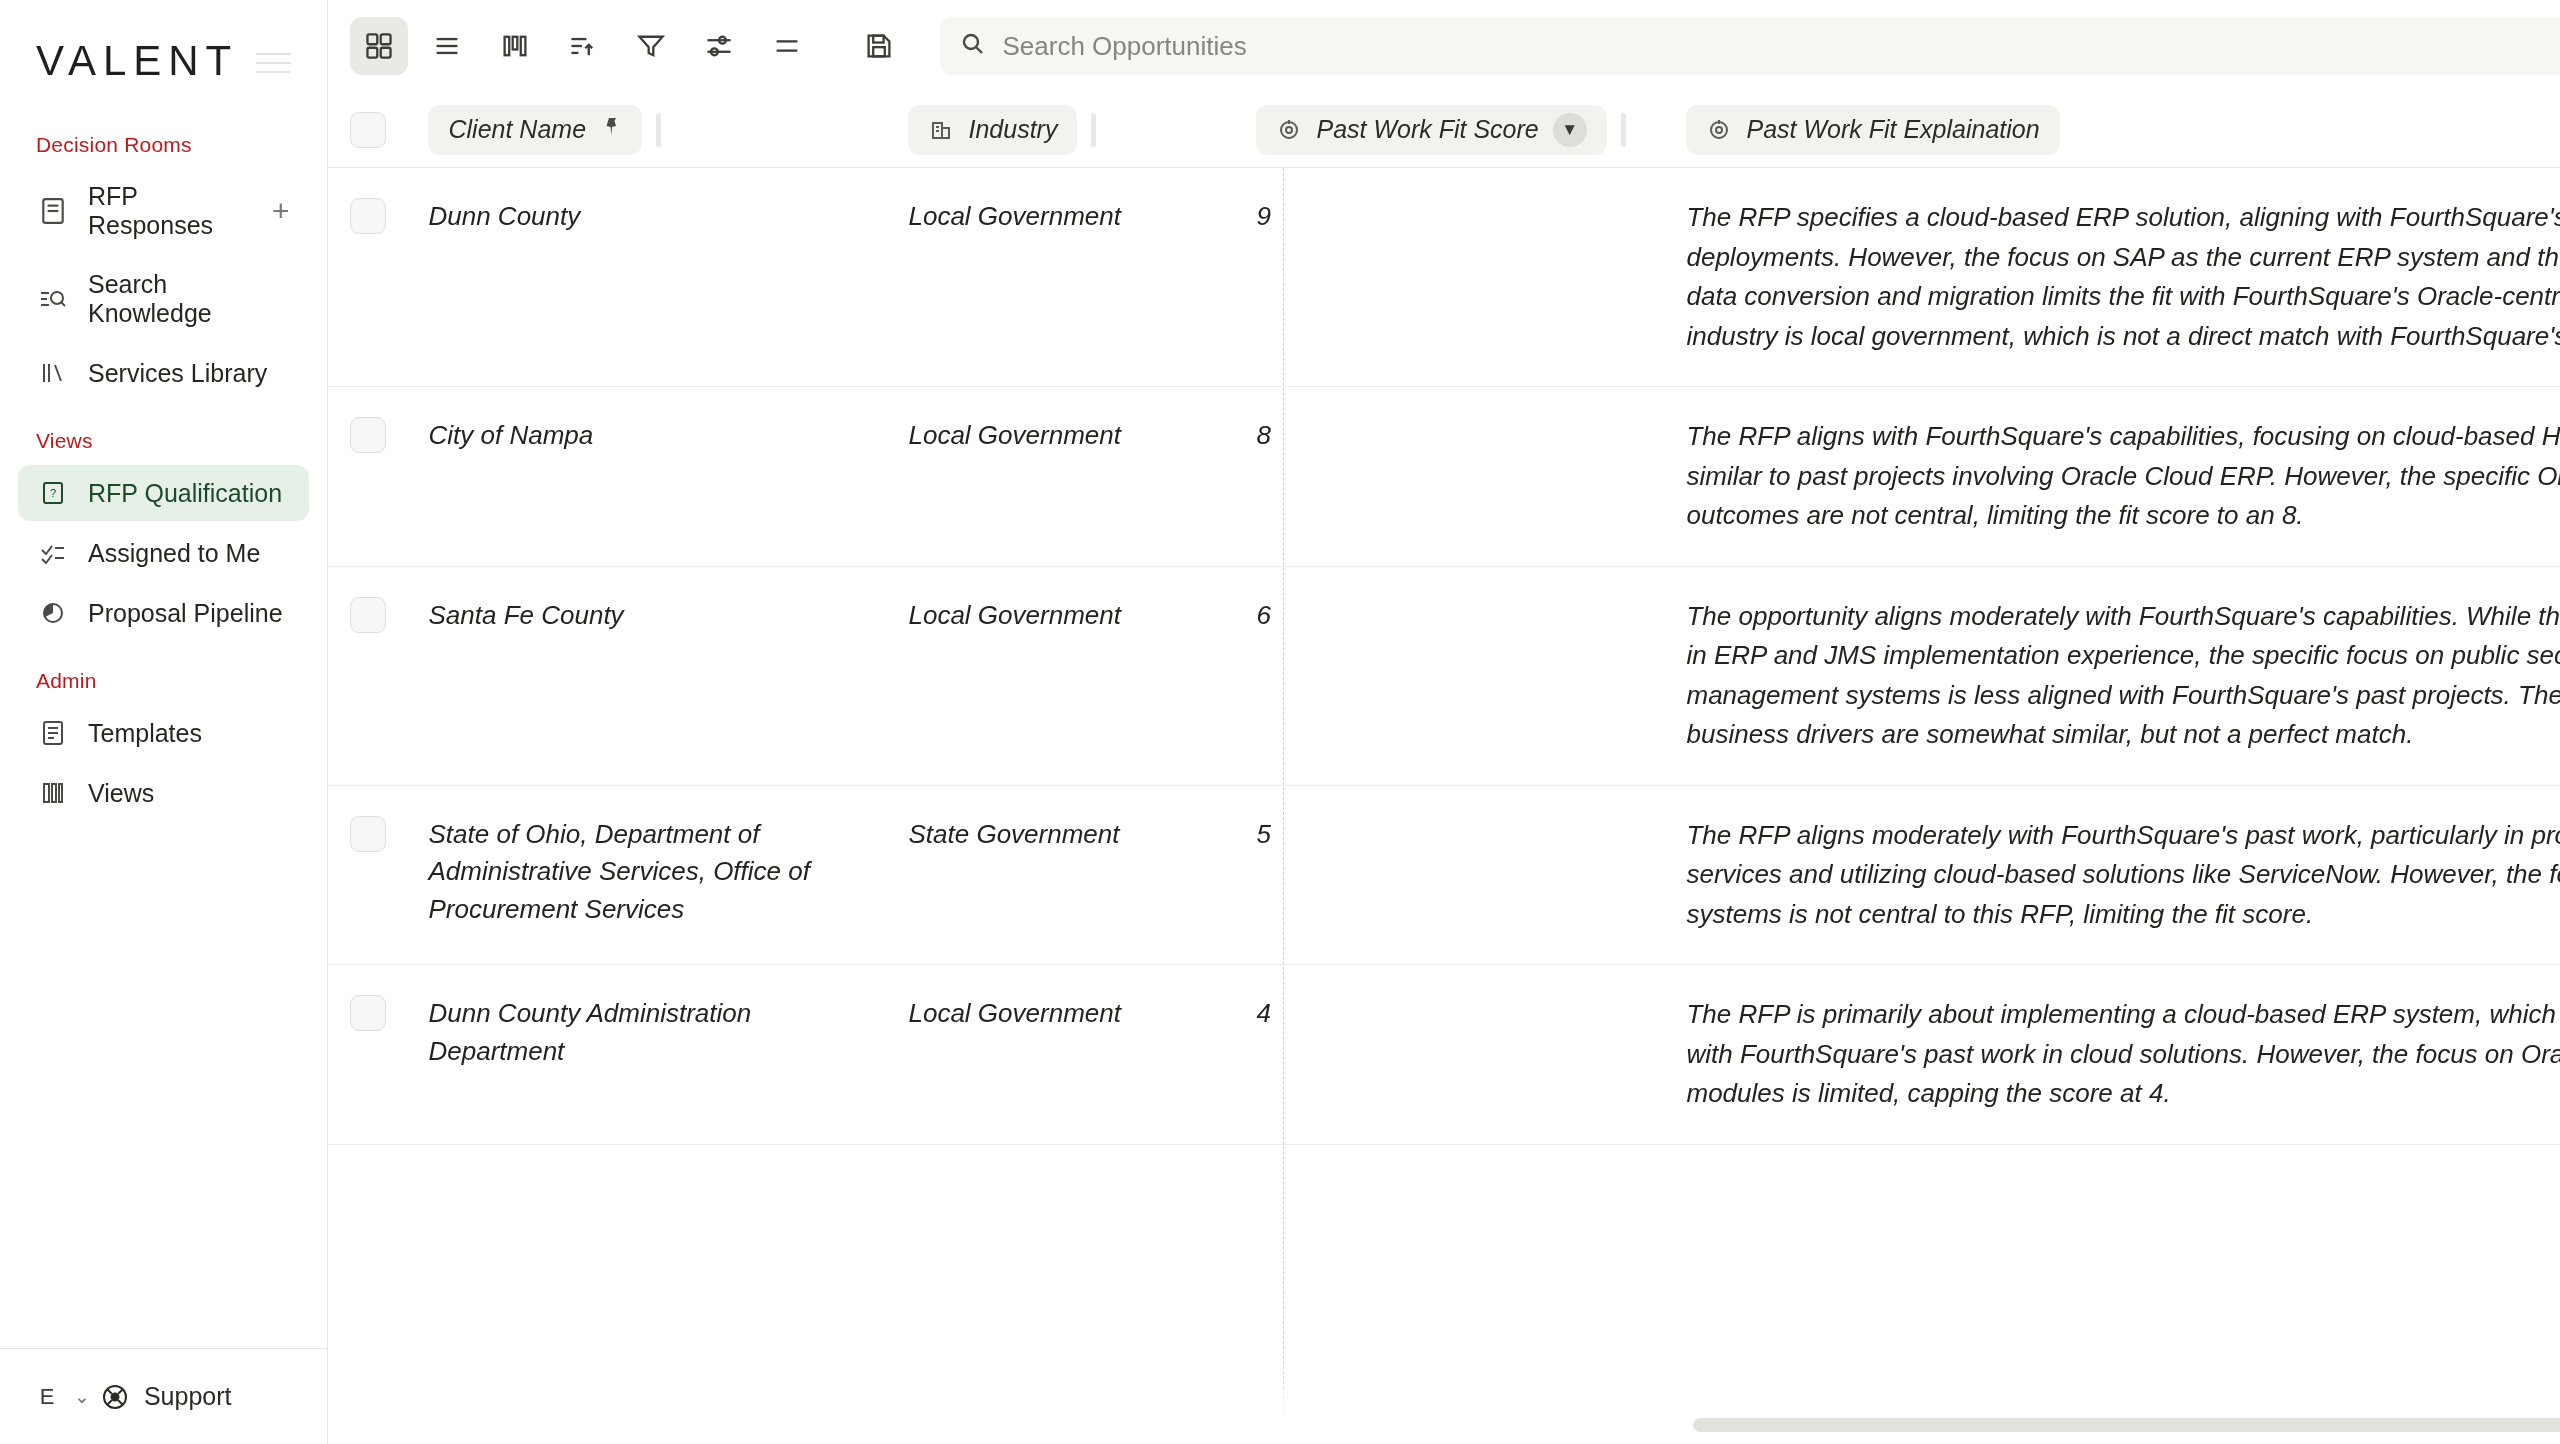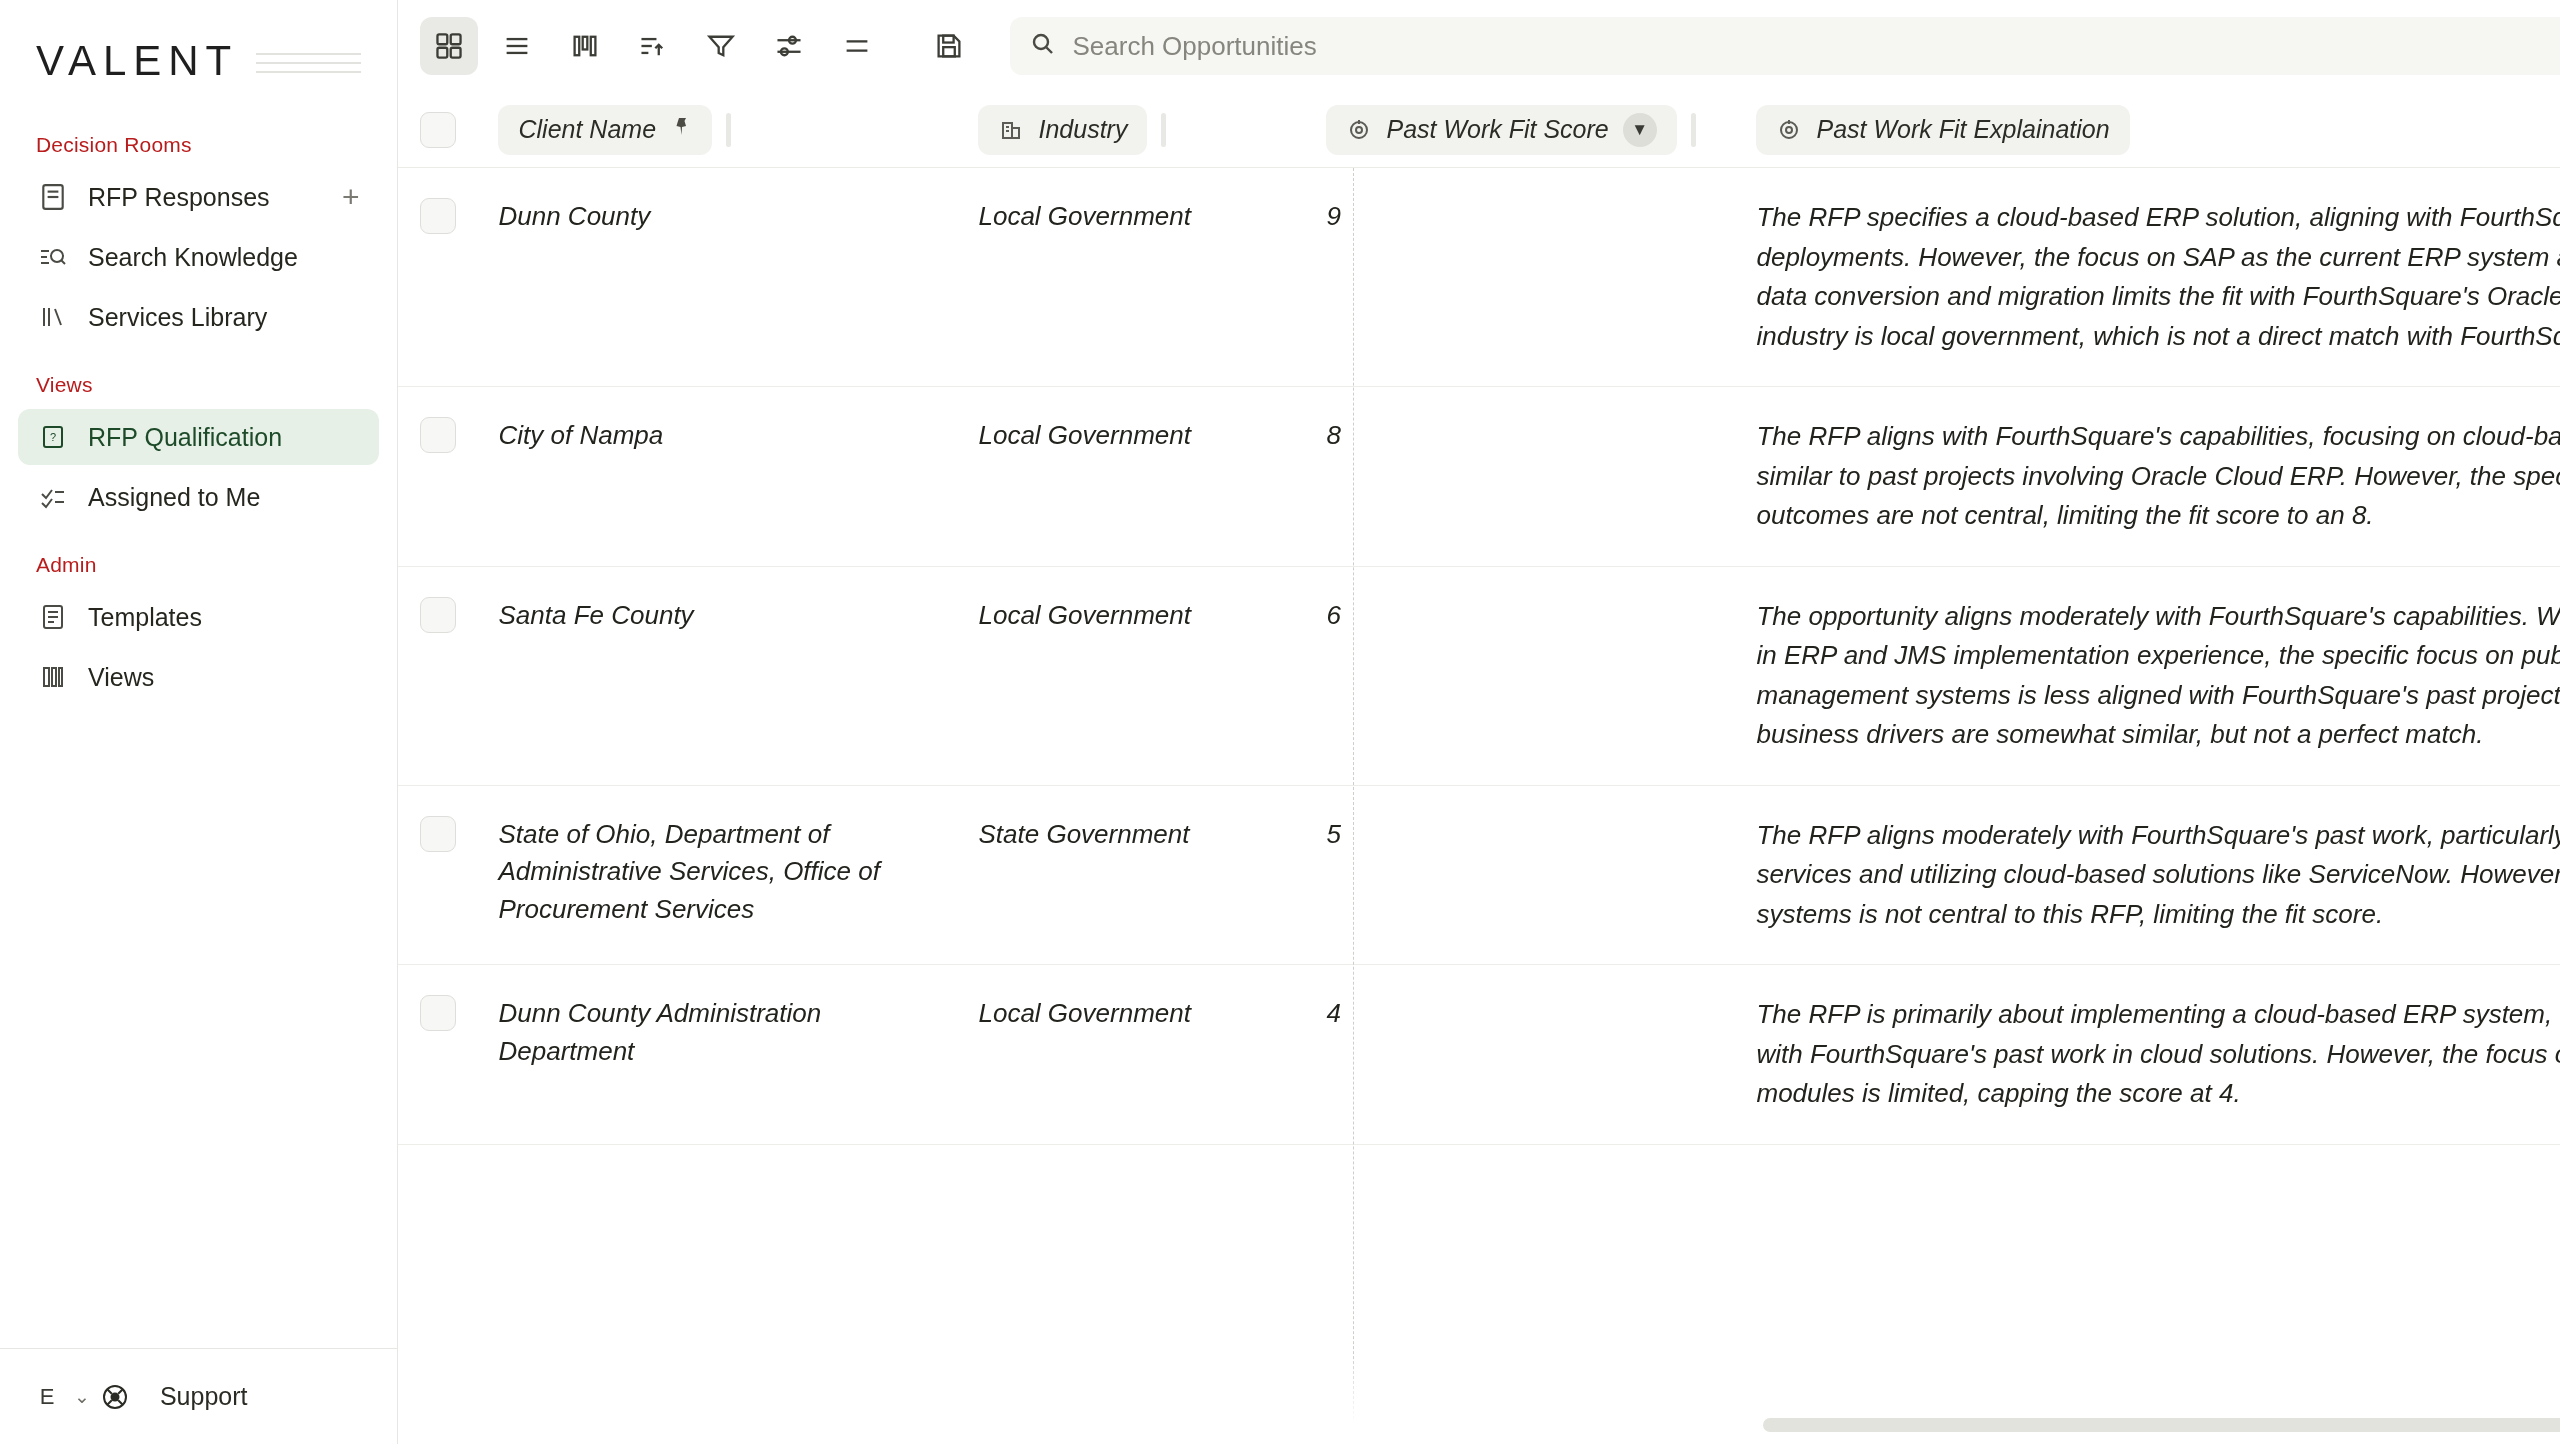--- a/index.html
+++ b/index.html
@@ -58,22 +58,22 @@
     height: 96px; display: flex; align-items: center;
     padding: 0 30px; gap: 10px;
   }
   .avatar-badge {
     width: 34px; height: 34px; border-radius: 8px;
     display: flex; align-items: center; justify-content: center;
     font-size: 22px; color: #3a3a34;
   }
   .chev { font-size: 19px; color: #6e6e66; }
   .support {
-    margin-left: auto; display: flex; align-items: center; gap: 30px;
-    font-size: 25px; color: #2b2b25; margin-right: 120px;
+    margin-left: auto; display: flex; align-items: center; gap: 14px;
+    font-size: 25px; color: #2b2b25; margin-right: 66px;
   }
   .support .ico { width: 30px; height: 30px; display:inline-flex; align-items:center; justify-content:center;}
 
   
   .main { flex: 1; display: flex; flex-direction: column; position: relative; background:#fff; }
 
   .toolbar {
     height: 92px; display: flex; align-items: center;
     padding: 0 36px 0 22px; gap: 10px;
   }
@@ -232,20 +232,29 @@
     <div class="nav-item">
       <span class="ico">
         <svg width="26" height="26" viewBox="0 0 26 26" fill="none" stroke="currentColor" stroke-width="2">
           <polyline points="2,10 6,14 12,6"></polyline>
             <line x1="15" y1="8" x2="24" y2="8"></line>
           <polyline points="2,19 6,23 12,15"></polyline>
             <line x1="15" y1="18" x2="24" y2="18"></line>
         </svg>
       </span>
       <span>Assigned to Me</span>
+    </div>
+    <div class="nav-item">
+      <span class="ico">
+        <svg width="26" height="26" viewBox="0 0 26 26" fill="none" stroke="currentColor" stroke-width="2">
+          <circle cx="13" cy="13" r="9"></circle>
+            <path d="M13 13 L13 4 A9 9 0 0 0 5 17 Z" fill="currentColor" stroke="none"></path>
+        </svg>
+      </span>
+      <span>Proposal Pipeline</span>
     </div>
 
     <div class="section-label">Admin</div>
     <div class="nav-item">
       <span class="ico">
         <svg width="24" height="26" viewBox="0 0 24 26" fill="none" stroke="currentColor" stroke-width="2">
           <rect x="3" y="2" width="18" height="22" rx="2"></rect>
             <line x1="7" y1="8" x2="17" y2="8"></line>
             <line x1="7" y1="13" x2="17" y2="13"></line>
             <line x1="7" y1="18" x2="13" y2="18"></line>

